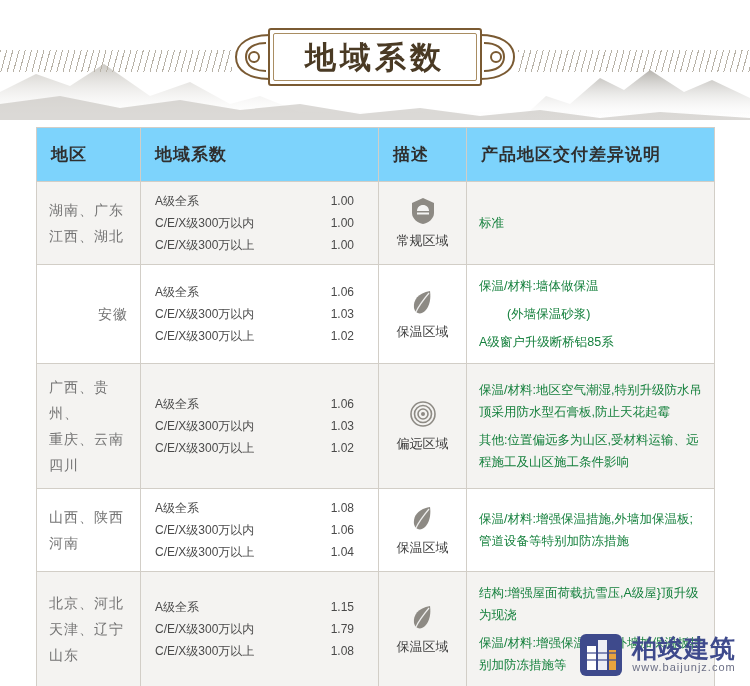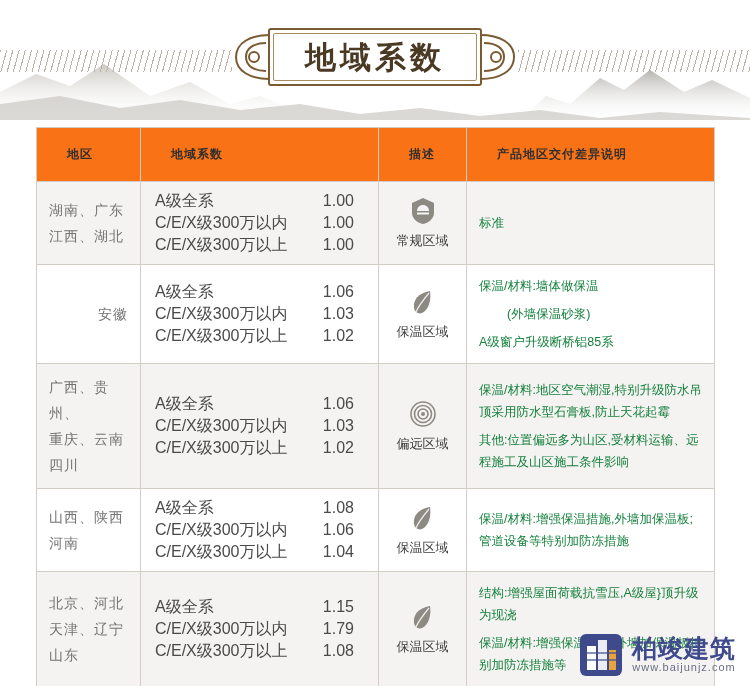--- a/index.html
+++ b/index.html
@@ -90,45 +90,45 @@
   table.region {
     border-collapse: collapse;
     width: 678px;
     table-layout: fixed;
   }
   table.region th, table.region td {
     border: 1px solid #d2cec7;
     vertical-align: middle;
   }
   thead th {
-    background: #f97316;
+    background: #7dd3fc;
     color: #2f2f2f;
-    font-size: 12px;
+    font-size: 17px;
     font-weight: bold;
     height: 54px;
-    padding: 0 30px;
+    padding: 0 14px;
     text-align: left;
     letter-spacing: 1px;
   }
   thead th.center { text-align: left; }
 
   td.area {
     font-size: 14px;
     line-height: 26px;
     color: #737373;
     padding: 10px 12px;
     letter-spacing: 1px;
   }
   td.area.center-area { text-align: right; }
 
   td.coef { padding: 8px 10px 8px 14px; }
   .coef-row {
     display: flex;
     justify-content: space-between;
-    font-size: 16px;
+    font-size: 12px;
     line-height: 22px;
     color: #4a4a4a;
   }
   .coef-row .label { white-space: nowrap; }
   .coef-row .value { padding-right: 14px; }
 
   td.desc {
     text-align: center;
     padding: 8px 4px;
     font-size: 13px;

